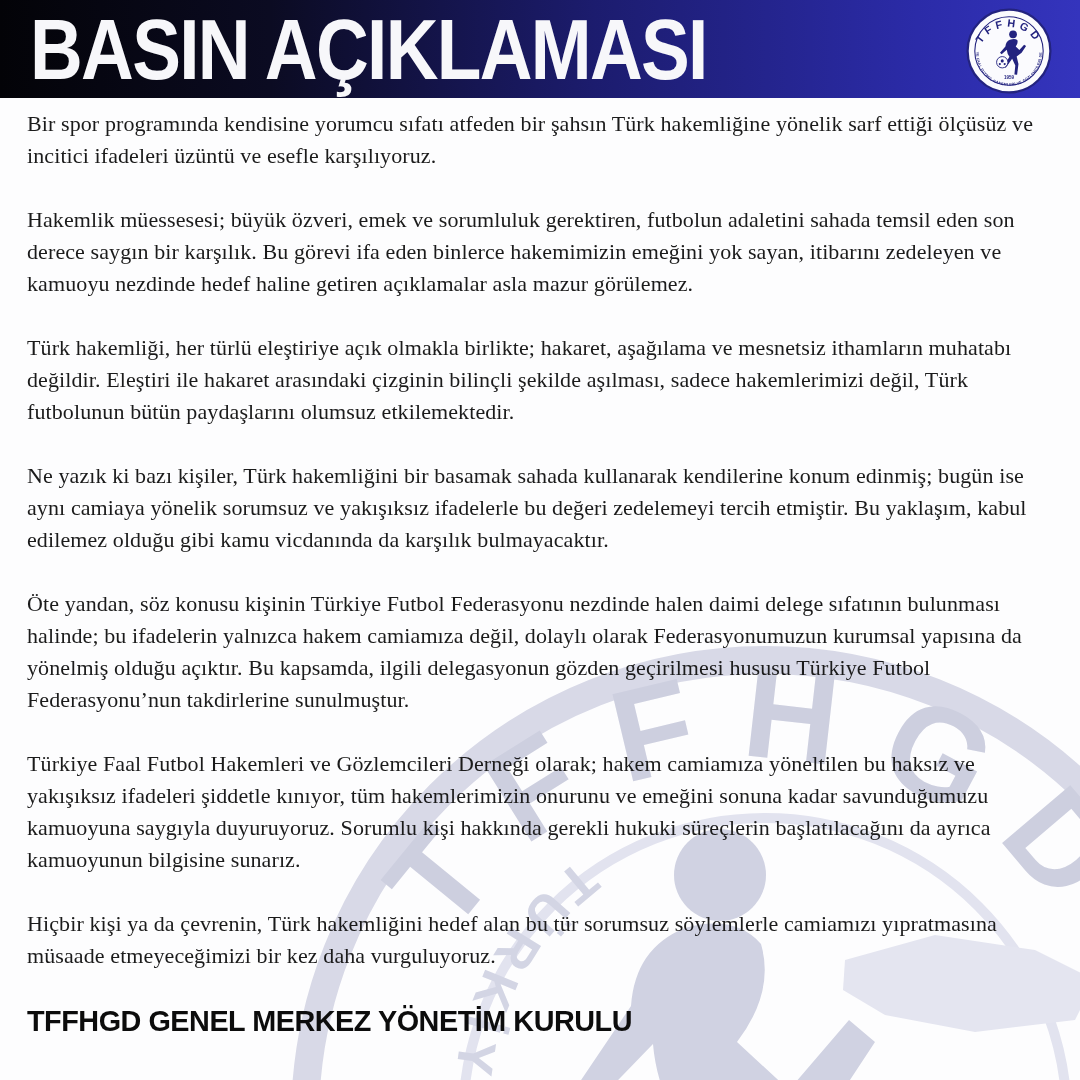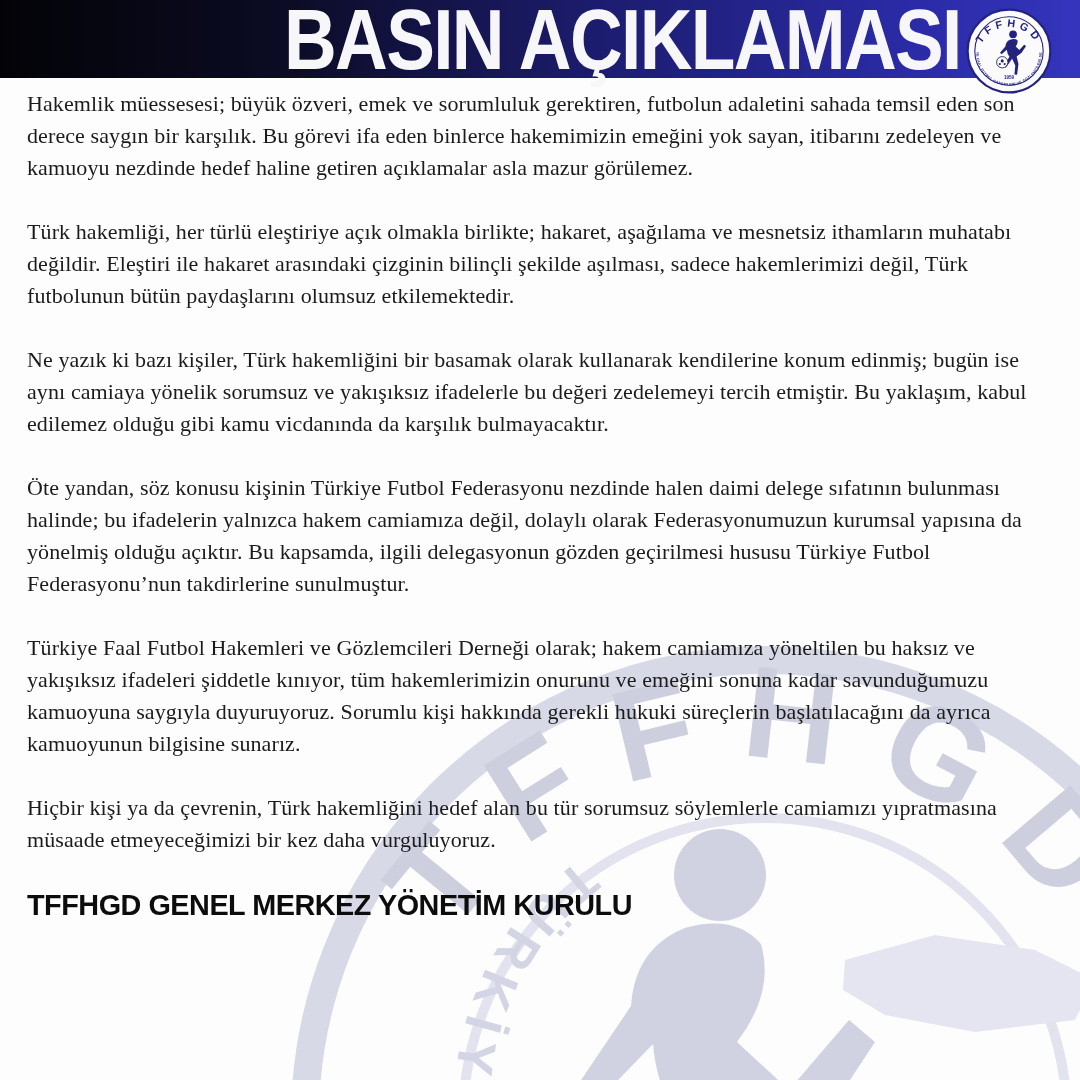--- a/index.html
+++ b/index.html
@@ -6,25 +6,24 @@
   .page{
     position:relative;
     width:1080px;height:1080px;
     background:#fdfdfe;
     overflow:hidden;
     font-family:"Liberation Serif", serif;
   }
   
   .header{
     position:relative;
-    width:100%;height:78px;
+    width:100%;height:98px;
     background:linear-gradient(90deg,#030307 0%,#0b0b22 25%,#1c1c6e 55%,#2b2ba8 85%,#3434bd 100%);
     display:flex;align-items:center;
     z-index:3;
-    justify-content:flex-end;
   }
   .header-title{
     margin:0 0 0 30px;
     color:#f7f7fa;
     font-family:"Liberation Sans", sans-serif;
     font-weight:bold;
     font-size:86px;
     line-height:98px;
     letter-spacing:-2px;
     white-space:nowrap;
@@ -150,22 +149,23 @@
         <circle cx="42.5" cy="62.5" r="6.3" fill="#fbfbfe" stroke="#23237f" stroke-width="1"></circle>
         <circle cx="42.5" cy="61" r="1.7" fill="#23237f"></circle>
         <circle cx="39.8" cy="64.5" r="1.2" fill="#23237f"></circle>
         <circle cx="45.2" cy="64.5" r="1.2" fill="#23237f"></circle>
       </g>
       <text x="50" y="81" font-family="Liberation Sans, sans-serif" font-weight="bold" font-size="5" fill="#23237f" text-anchor="middle">1959</text>
     </svg>
   </header>
 
   <main class="main">
+    <p class="para">Bir spor programında kendisine yorumcu sıfatı atfeden bir şahsın Türk hakemliğine yönelik sarf ettiği ölçüsüz ve incitici ifadeleri üzüntü ve esefle karşılıyoruz.</p>
     <p class="para">Hakemlik müessesesi; büyük özveri, emek ve sorumluluk gerektiren, futbolun adaletini sahada temsil eden son derece saygın bir karşılık. Bu görevi ifa eden binlerce hakemimizin emeğini yok sayan, itibarını zedeleyen ve kamuoyu nezdinde hedef haline getiren açıklamalar asla mazur görülemez.</p>
     <p class="para">Türk hakemliği, her türlü eleştiriye açık olmakla birlikte; hakaret, aşağılama ve mesnetsiz ithamların muhatabı değildir. Eleştiri ile hakaret arasındaki çizginin bilinçli şekilde aşılması, sadece hakemlerimizi değil, Türk futbolunun bütün paydaşlarını olumsuz etkilemektedir.</p>
-    <p class="para">Ne yazık ki bazı kişiler, Türk hakemliğini bir basamak olarak kullanarak kendilerine konum edinmiş; bugün ise aynı camiaya yönelik sorumsuz ve yakışıksız ifadelerle bu değeri zedelemeyi tercih etmiştir. Bu yaklaşım, kabul edilemez olduğu gibi kamu vicdanında da karşılık bulmayacaktır.</p>
+    <p class="para">Ne yazık ki bazı kişiler, Türk hakemliğini bir basamak sahada kullanarak kendilerine konum edinmiş; bugün ise aynı camiaya yönelik sorumsuz ve yakışıksız ifadelerle bu değeri zedelemeyi tercih etmiştir. Bu yaklaşım, kabul edilemez olduğu gibi kamu vicdanında da karşılık bulmayacaktır.</p>
     <p class="para">Öte yandan, söz konusu kişinin Türkiye Futbol Federasyonu nezdinde halen daimi delege sıfatının bulunması halinde; bu ifadelerin yalnızca hakem camiamıza değil, dolaylı olarak Federasyonumuzun kurumsal yapısına da yönelmiş olduğu açıktır. Bu kapsamda, ilgili delegasyonun gözden geçirilmesi hususu Türkiye Futbol Federasyonu’nun takdirlerine sunulmuştur.</p>
     <p class="para">Türkiye Faal Futbol Hakemleri ve Gözlemcileri Derneği olarak; hakem camiamıza yöneltilen bu haksız ve yakışıksız ifadeleri şiddetle kınıyor, tüm hakemlerimizin onurunu ve emeğini sonuna kadar savunduğumuzu kamuoyuna saygıyla duyuruyoruz. Sorumlu kişi hakkında gerekli hukuki süreçlerin başlatılacağını da ayrıca kamuoyunun bilgisine sunarız.</p>
     <p class="para">Hiçbir kişi ya da çevrenin, Türk hakemliğini hedef alan bu tür sorumsuz söylemlerle camiamızı yıpratmasına müsaade etmeyeceğimizi bir kez daha vurguluyoruz.</p>
     <div class="signature">TFFHGD GENEL MERKEZ YÖNETİM KURULU</div>
   </main>
 
 </div>
 
 </body></html>

